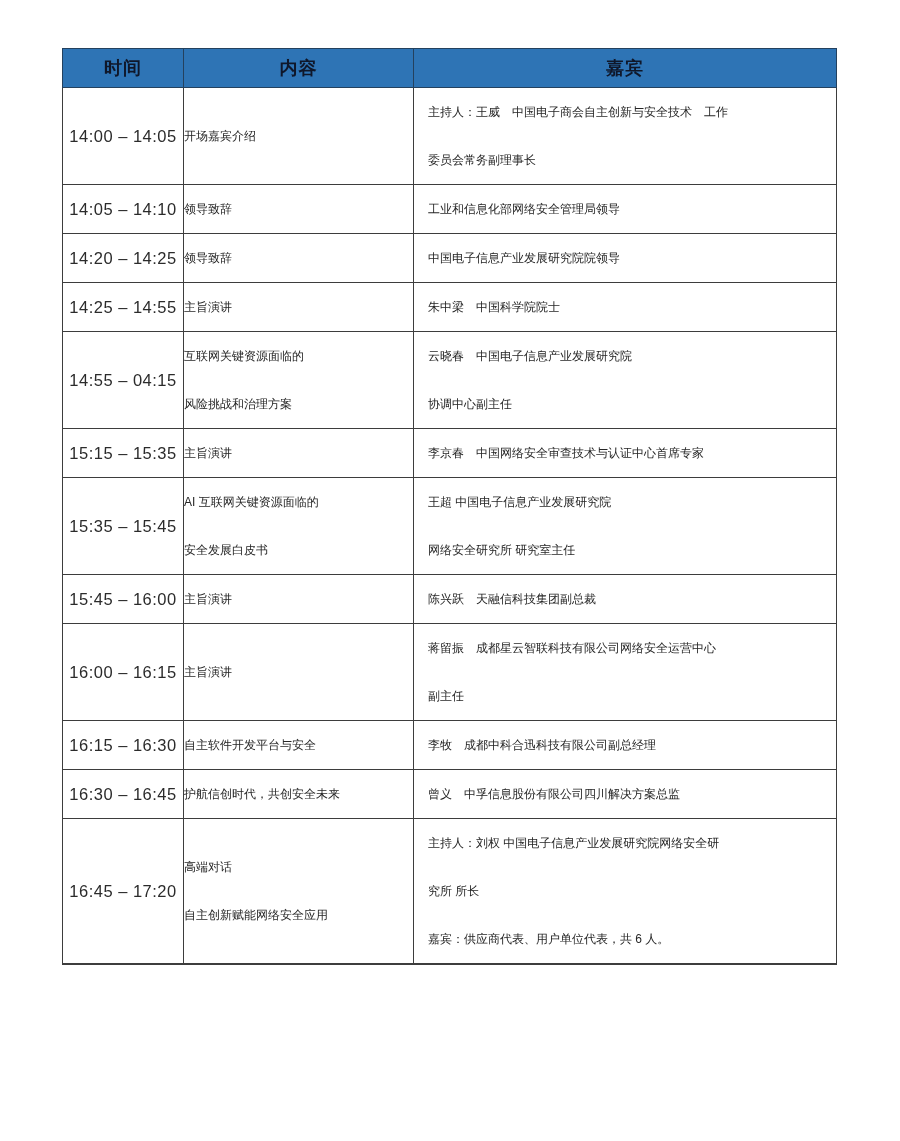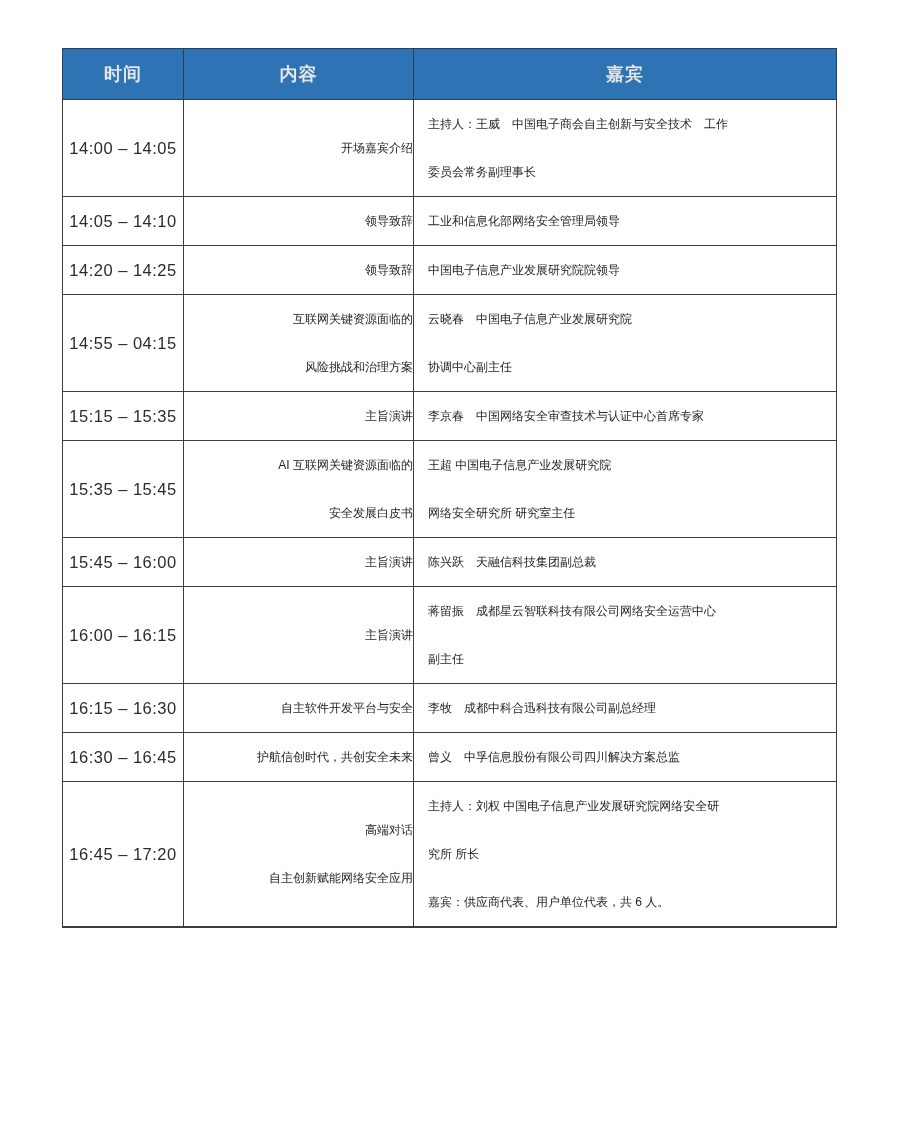--- a/index.html
+++ b/index.html
@@ -24,24 +24,24 @@
     border: 1px solid #3d3d3d;
     border-bottom-width: 2px;
   }
 
   col.c-time    { width: 121px; }
   col.c-content { width: 230px; }
   col.c-guest   { width: 423px; }
 
   th {
     background: #2e74b5;
-    color: #e5e5e5;
+    color: #0f172a;
     font-size: 18px;
     font-weight: bold;
-    height: 51px;
+    height: 39px;
     text-align: center;
     vertical-align: middle;
     border: 1px solid #24415e;
     letter-spacing: 1px;
   }
 
   td {
     border: 1px solid #3d3d3d;
     vertical-align: middle;
     color: #262626;
@@ -55,21 +55,21 @@
   }
 
   td.time {
     text-align: center;
     font-size: 16.5px;
     letter-spacing: 0.5px;
     color: #2b2b2b;
   }
   td.time .line { line-height: 48px; }
 
-  td.content { text-align: right; }
+  td.content { text-align: left; }
 
   td.guest {
     text-align: left;
     padding-left: 14px;
     padding-right: 6px;
   }
 </style>
 </head>
 <body>
 
@@ -117,20 +117,31 @@
           </td>
     <td class="content">
             <div class="line">领导致辞</div>
           </td>
     <td class="guest">
             <div class="line">中国电子信息产业发展研究院院领导</div>
           </td>
   </tr>
         <tr>
     <td class="time">
+            <div class="line">14:25 – 14:55</div>
+          </td>
+    <td class="content">
+            <div class="line">主旨演讲</div>
+          </td>
+    <td class="guest">
+            <div class="line">朱中梁　中国科学院院士</div>
+          </td>
+  </tr>
+        <tr>
+    <td class="time">
             <div class="line">14:55 – 04:15</div>
           </td>
     <td class="content">
             <div class="line">互联网关键资源面临的</div>
             <div class="line">风险挑战和治理方案</div>
           </td>
     <td class="guest">
             <div class="line">云晓春　中国电子信息产业发展研究院</div>
             <div class="line">协调中心副主任</div>
           </td>

